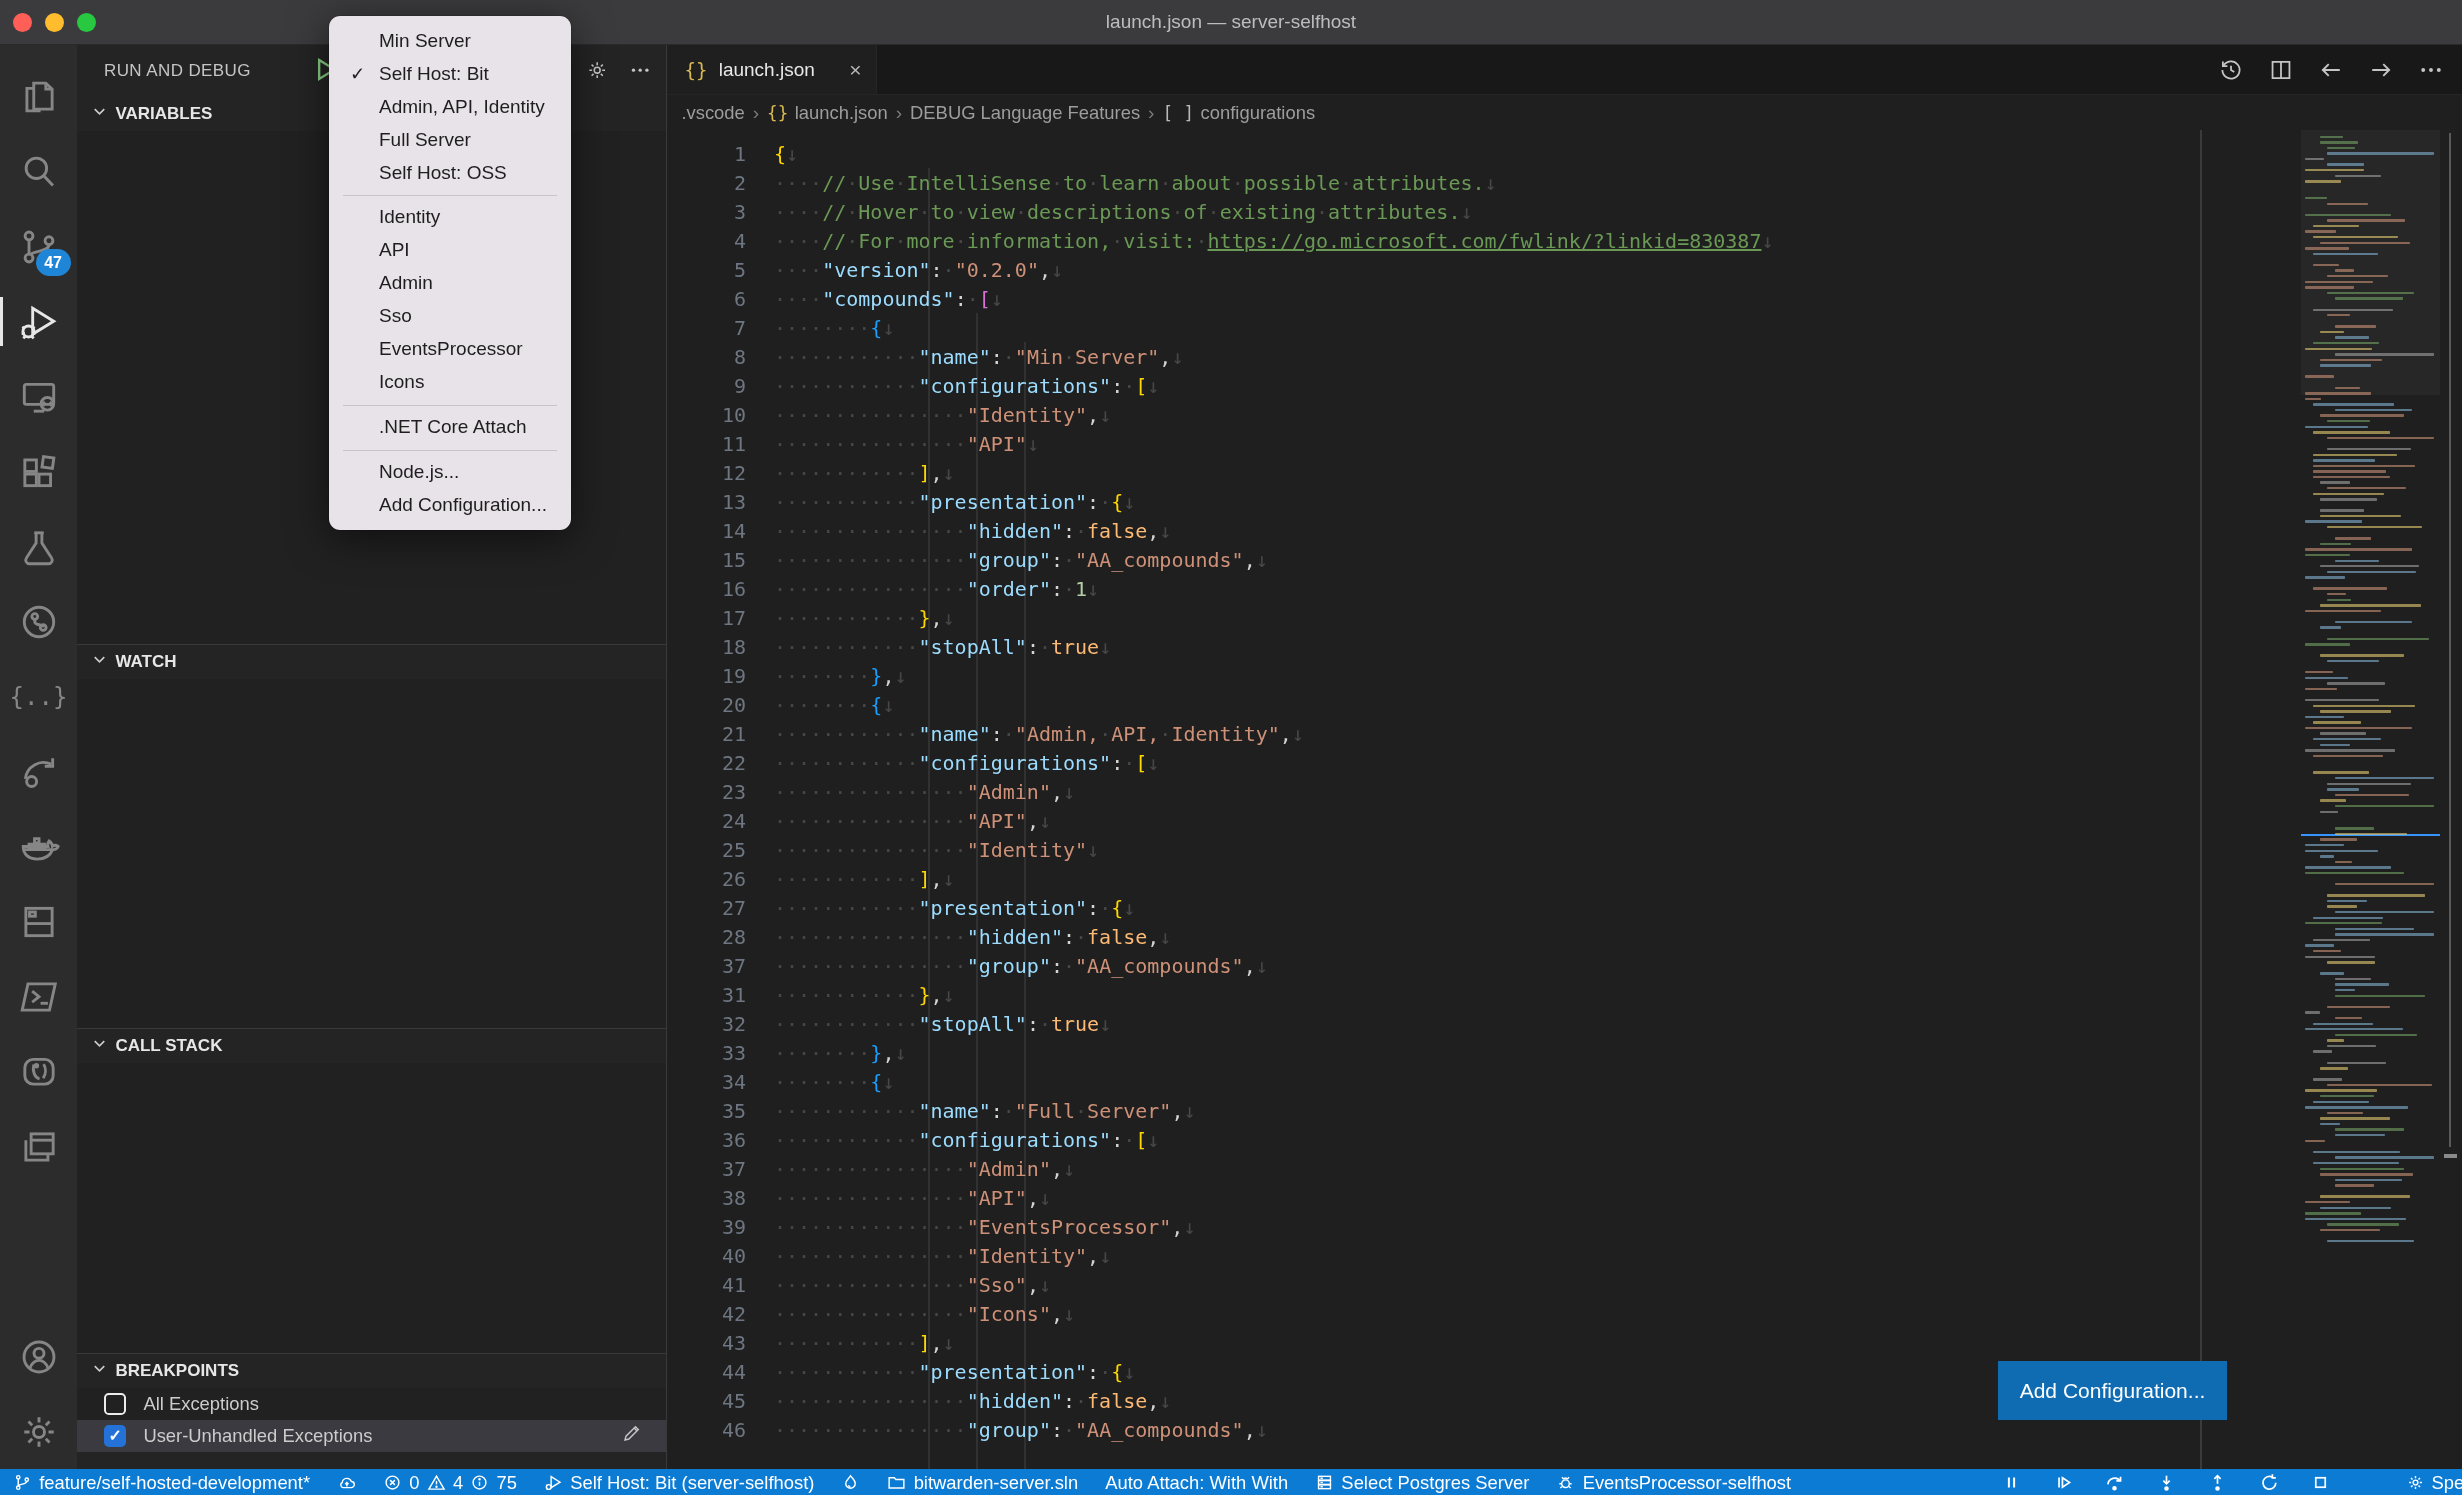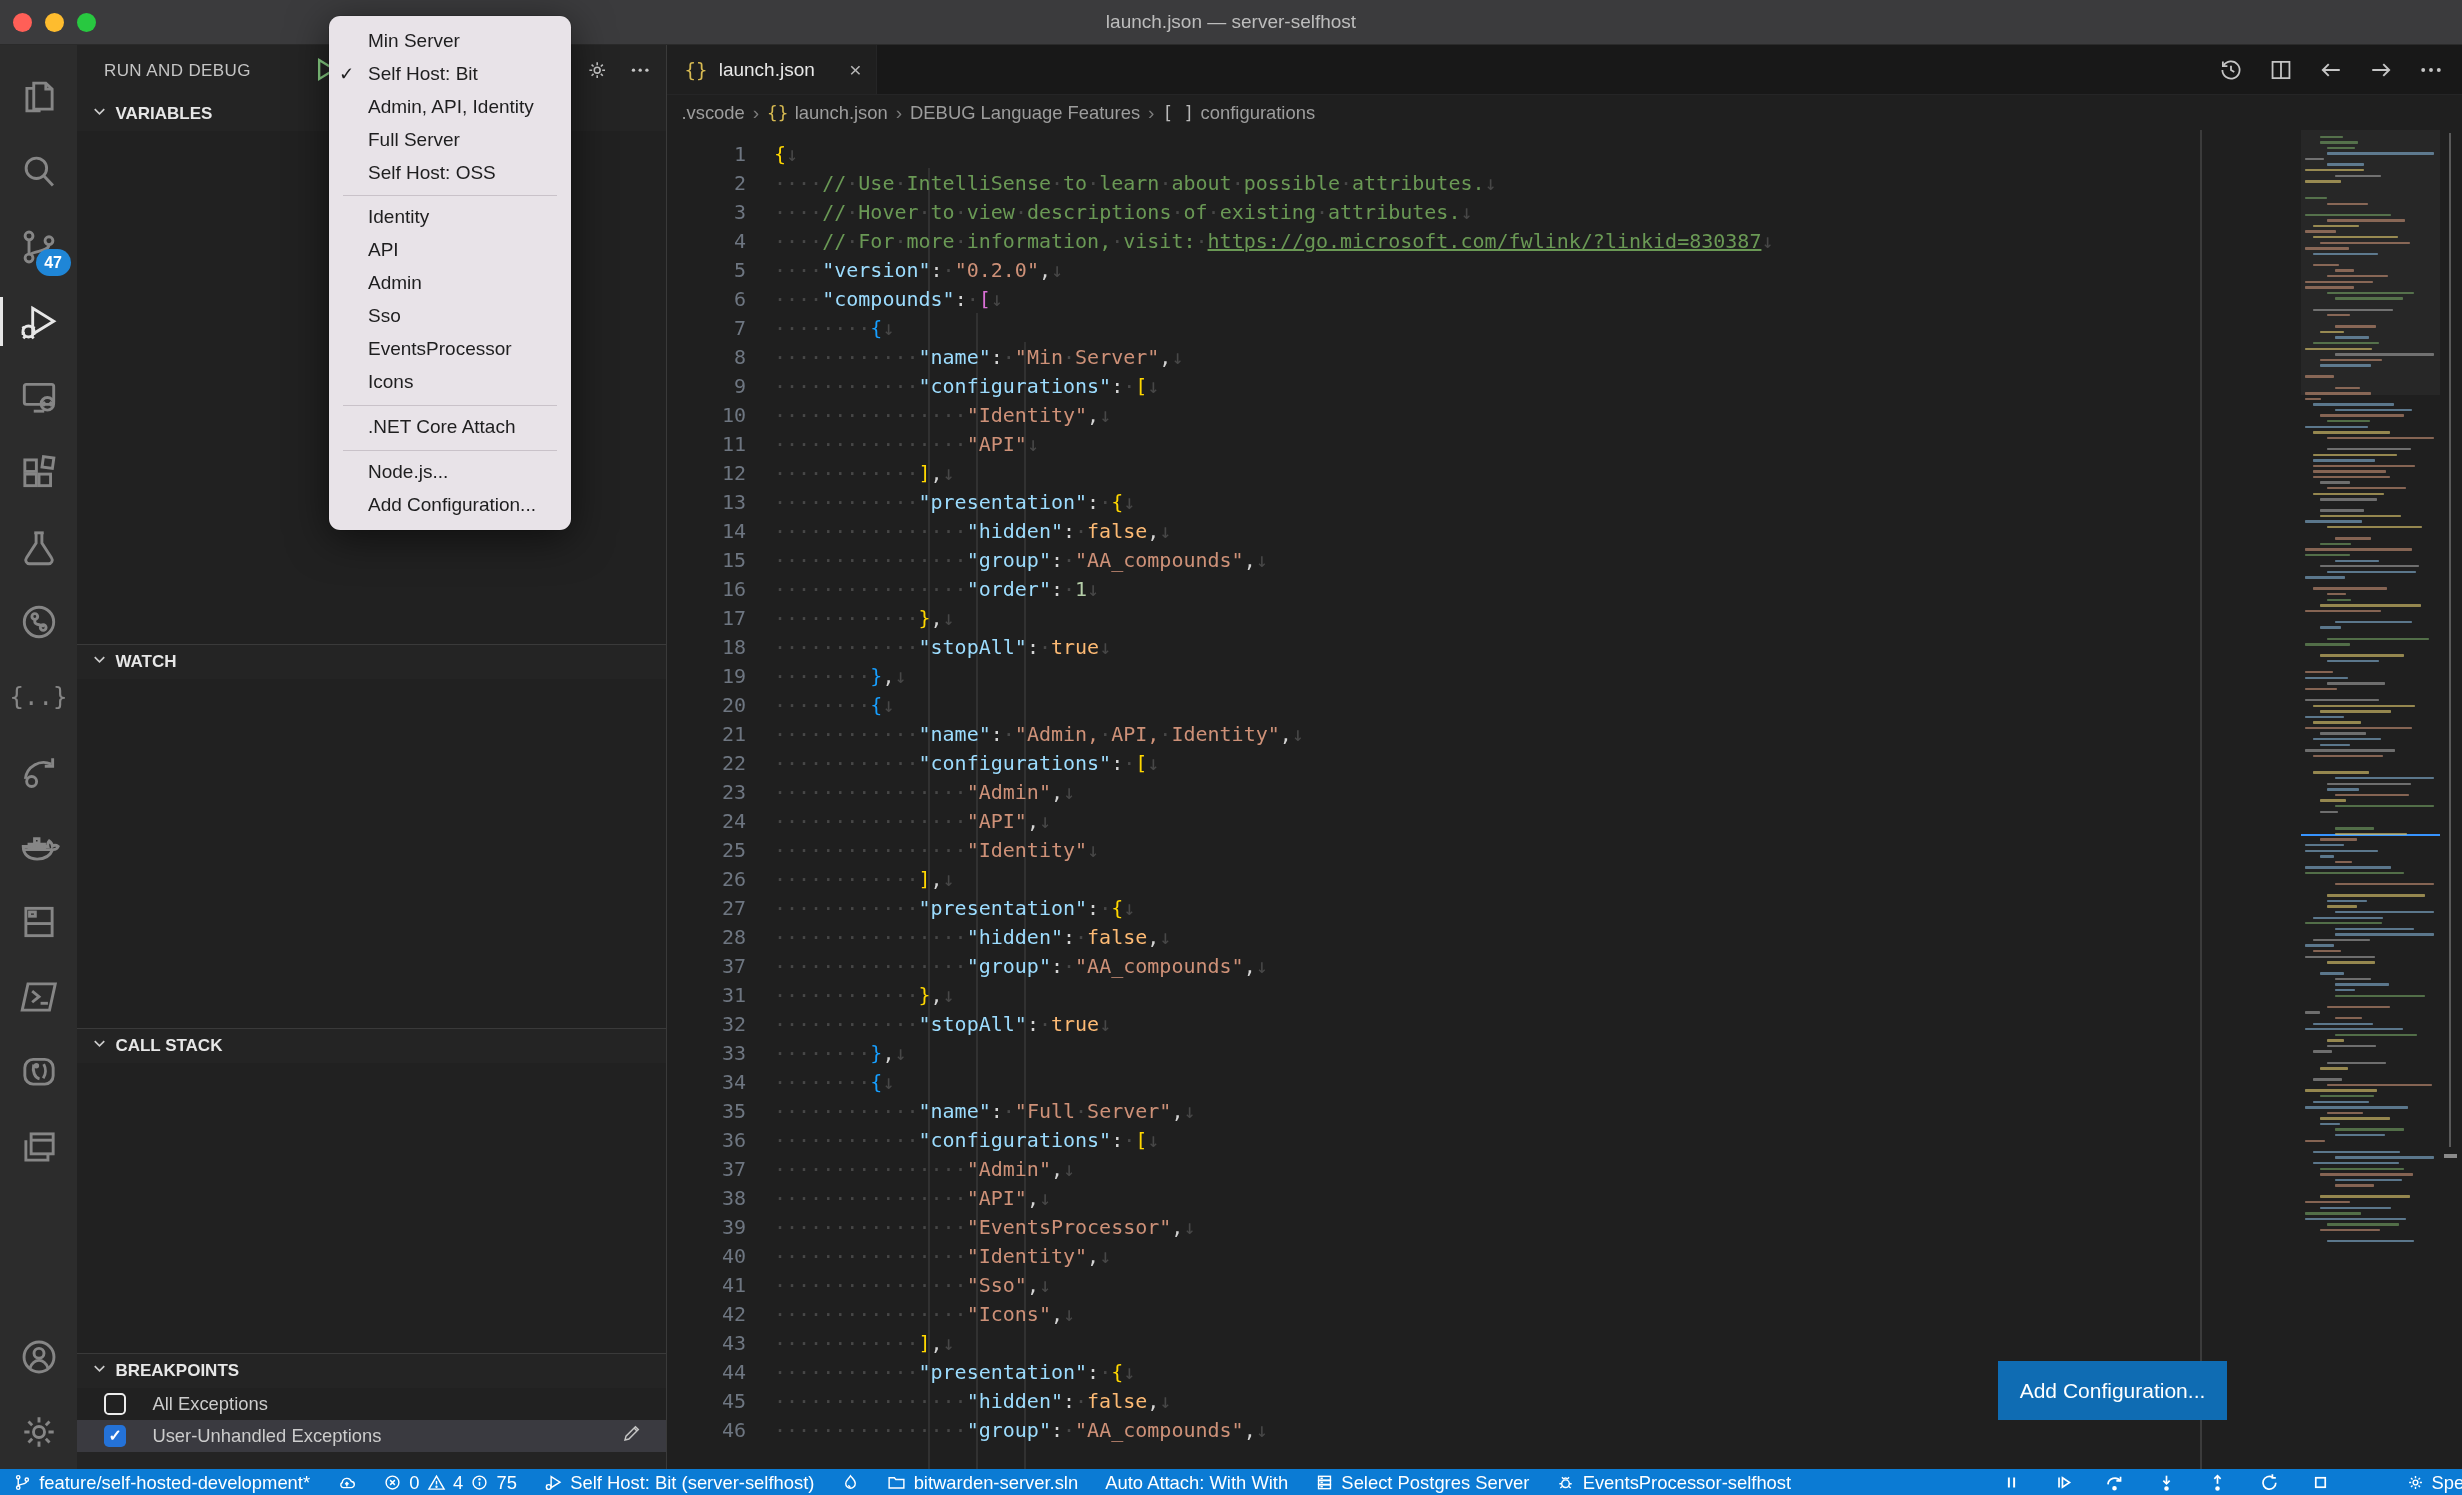--- a/index.html
+++ b/index.html
@@ -38,21 +38,21 @@
   .sb-title { color:#c5c5c5; font-size:17px; letter-spacing:0.4px; }
   .sb-spacer { flex:1; }
   .toolbar-icon { color:#c5c5c5; width:22.4px; height:22.4px; }
   .toolbar-icon svg{ width:22.4px; height:22.4px; }
   .play-sliver { position:absolute; left:311px; top:55px; width:29px; height:29px; color:#89d185; z-index:5; }
   .section-header { height:35px; display:flex; align-items:center; gap:6.4px; padding-left:13px;
     color:#e7e7e7; font-size:17px; font-weight:bold; border-top:0.8px solid #3a3a3a; background:#242424; }
   .section-header.first { border-top:none; }
   .section-body { background:#212121; }
   .chev { color:#cccccc; } .chev svg{ width:19px; height:19px; }
-  .bp-row { height:32px; display:flex; align-items:center; gap:26px; padding:0 24px 0 27px;
+  .bp-row { height:32px; display:flex; align-items:center; gap:17px; padding:0 24px 0 27px;
     color:#cccccc; font-size:18.4px; background:#212121; }
   .bp-row.selected { background:#3a3a40; }
   .checkbox { width:22.4px; height:22.4px; border-radius:4.8px; flex:none; }
   .checkbox.unchecked { border:2.4px solid #ececec; background:transparent; }
   .checkbox.checked { background:var(--check,#2472d8); color:#fff; font-size:16px; font-weight:bold;
     display:flex; align-items:center; justify-content:center; }
   .bp-label { flex:1; }
   .pencil { color:#c5c5c5; } .pencil svg{ width:21px; height:21px; }
 
   
@@ -103,21 +103,21 @@
   .sb-item { display:flex; align-items:center; gap:7.2px; margin-right:27px; white-space:nowrap; }
   .sb-item svg { width:19px; height:19px; }
   .sb-controls { position:absolute; left:2001px; top:0; height:27px; display:flex; align-items:center; gap:30.5px; }
   .sb-controls svg { width:21px; height:21px; }
   .sb-spell { position:absolute; left:2406px; top:0; height:27px; display:flex; align-items:center; gap:6.4px; }
   .sb-spell svg { width:19px; height:19px; }
 
   
   .menu { position:absolute; left:329px; top:16px; width:242px; background:#e8e3e8; border-radius:11.2px;
     box-shadow:0 8px 40px rgba(0,0,0,.55), 0 0 0 0.8px rgba(0,0,0,.15); padding:8px 0; z-index:100; }
-  .menu-item { height:33px; display:flex; align-items:center; padding:0 13px 0 10px; color:#1e1e1f; font-size:19px; }
+  .menu-item { height:33px; display:flex; align-items:center; padding:0 13px 0 21px; color:#1e1e1f; font-size:19px; }
   .menu-check { width:29px; flex:none; font-size:18.4px; color:#1e1e1f; }
   .menu-sep { height:0.8px; background:#c9c2c9; margin:5.6px 14.4px; }
 </style>
 </head>
 <body>
 
 <div class="app">
 
   <div class="titlebar">
     <div class="lights">

